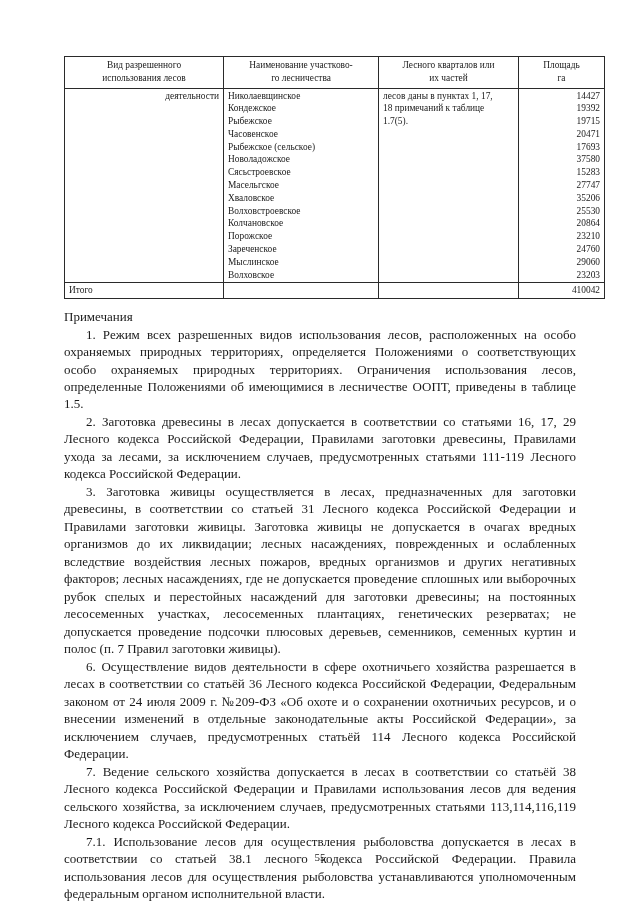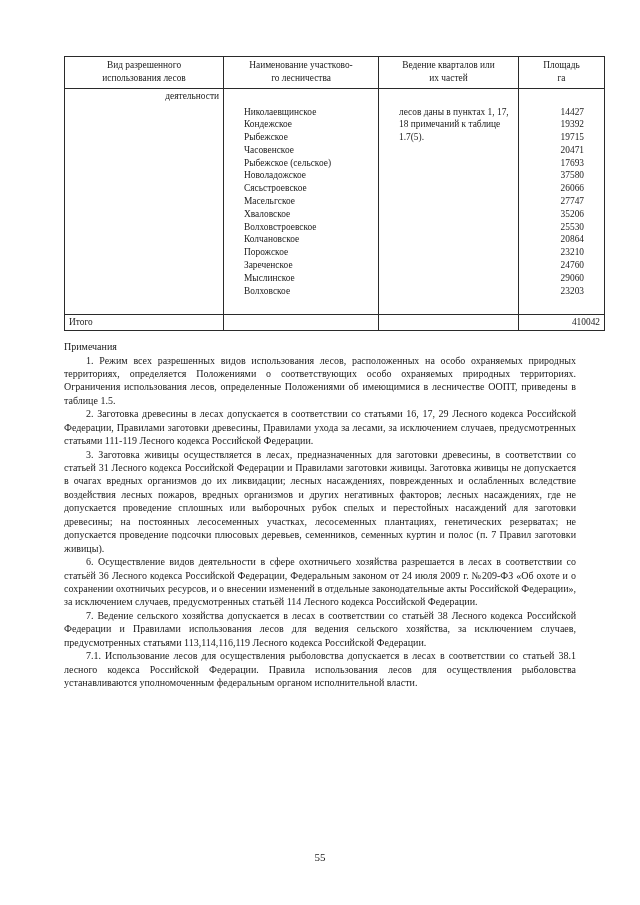--- a/index.html
+++ b/index.html
@@ -50,29 +50,29 @@
   .col-1 { width: 152px; }
   .col-2 { width: 148px; }
   .col-3 { width: 133px; }
   .col-4 { width: 79px; font-family: Liberation Serif, serif; }
 
   .cell-kind { text-align: right; }
   .cell-name { text-align: left; }
   .cell-list { text-align: left; }
   .cell-area { text-align: right; padding-right: 9px; }
 
-  .stack { margin: 16px; padding: 0; list-style: none; }
+  .stack { margin: 0; padding: 0; list-style: none; }
   .stack li { white-space: nowrap; }
 
   .total-label { text-align: left; }
 
   
   .notes {
     margin-top: 9px;
-    font-size: 10px;
+    font-size: 13px;
     line-height: 1.345;
     text-align: justify;
   }
   .notes .heading {
     text-indent: 0;
     margin: 0 0 0 0;
   }
   .notes p {
     margin: 0;
     text-indent: 22px;
@@ -101,21 +101,21 @@
         <tr>
           <th class="col-1">
             <div>Вид разрешенного</div>
             <div>использования лесов</div>
           </th>
           <th class="col-2">
             <div>Наименование участково-</div>
             <div>го лесничества</div>
           </th>
           <th class="col-3">
-            <div>Ведение кварталов или</div>
+            <div>Лесного кварталов или</div>
             <div>их частей</div>
           </th>
           <th class="col-4">
             <div>Площадь</div>
             <div>га</div>
           </th>
         </tr>
       </thead>
       <tbody>
         <tr>
@@ -147,21 +147,21 @@
               </ul>
           </td>
           <td class="col-4 cell-area">
             <ul class="stack" id="forestry-area-list">
                 <li>14427</li>
                 <li>19392</li>
                 <li>19715</li>
                 <li>20471</li>
                 <li>17693</li>
                 <li>37580</li>
-                <li>26066</li>
+                <li>15283</li>
                 <li>27747</li>
                 <li>35206</li>
                 <li>25530</li>
                 <li>20864</li>
                 <li>23210</li>
                 <li>24760</li>
                 <li>29060</li>
                 <li>23203</li>
               </ul>
           </td>

